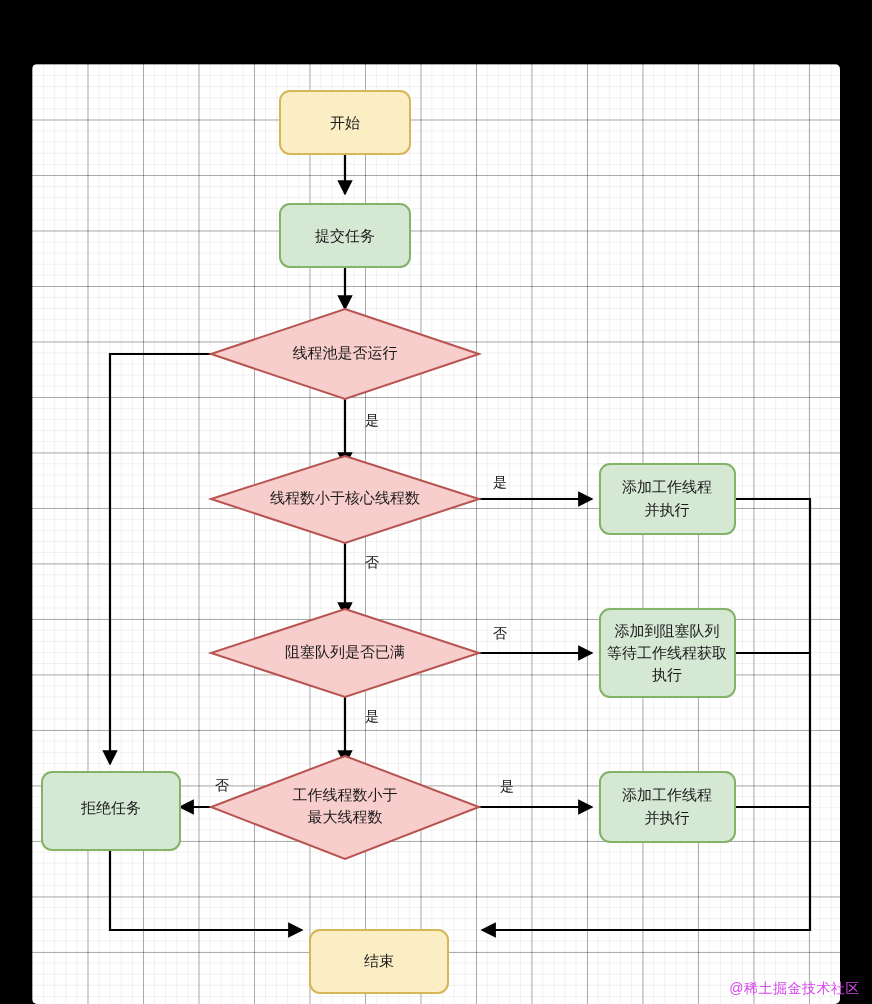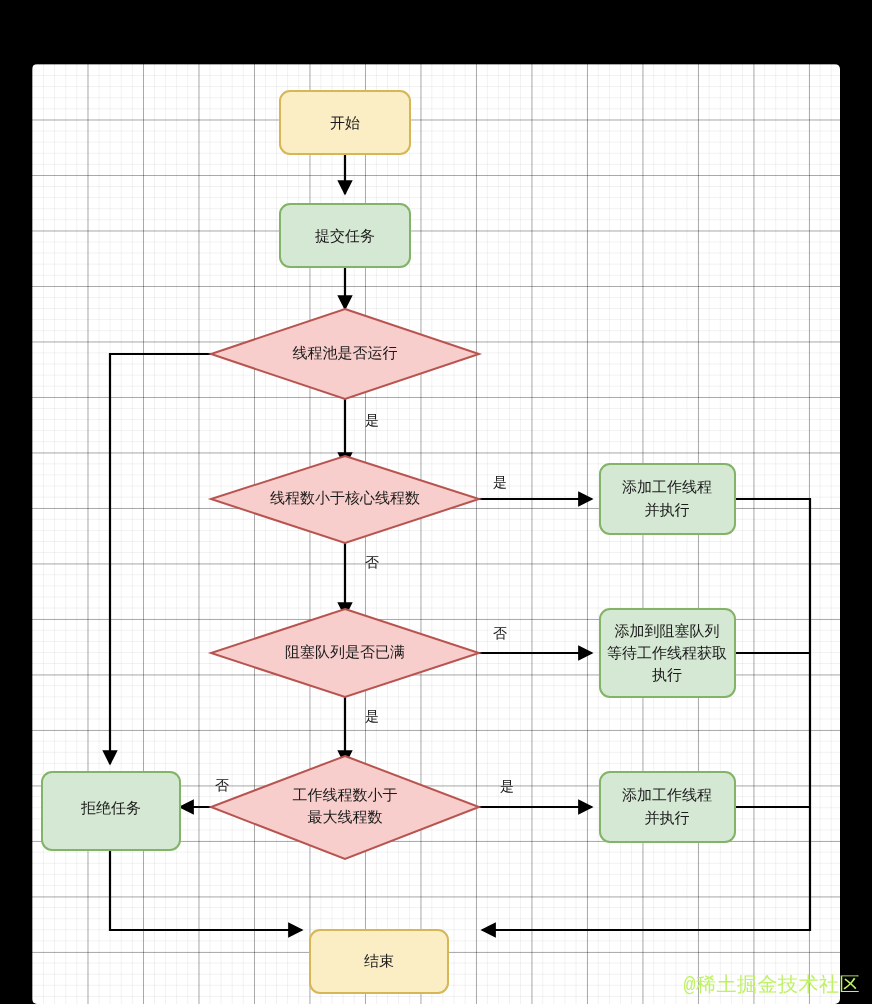--- a/index.html
+++ b/index.html
@@ -54,24 +54,24 @@
     font-family: "Liberation Sans", "DejaVu Sans", sans-serif;
   }
   .term-shape { fill: #fbeec5; stroke: #d6b656; stroke-width: 2px; }
   .proc-shape { fill: #d5e8d4; stroke: #82b366; stroke-width: 2px; }
   .dec-shape  { fill: #f8cecc; stroke: #b85450; stroke-width: 2px; }
   .conn { fill: none; stroke: #000000; stroke-width: 2.2px; }
   #watermark {
     position: absolute;
     right: 12px;
     bottom: 6px;
-    color: #bef264;
-    font-size: 20px;
+    color: #d946ef;
+    font-size: 14px;
     letter-spacing: 0.5px;
-    font-family: Liberation Mono, monospace;
+    font-family: Liberation Sans, sans-serif;
     white-space: nowrap;
   }
 </style>
 </head>
 <body>
 
 <div id="canvas">
 
   <svg id="flow" viewBox="0 0 808 940">
     <defs>

